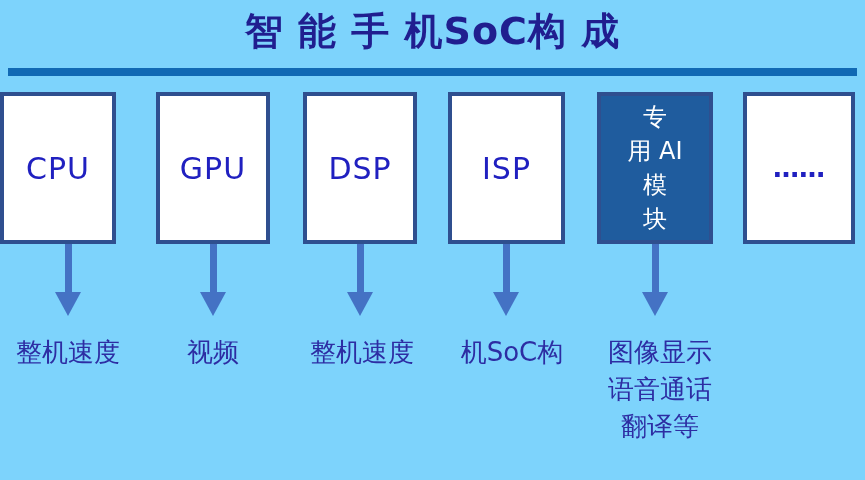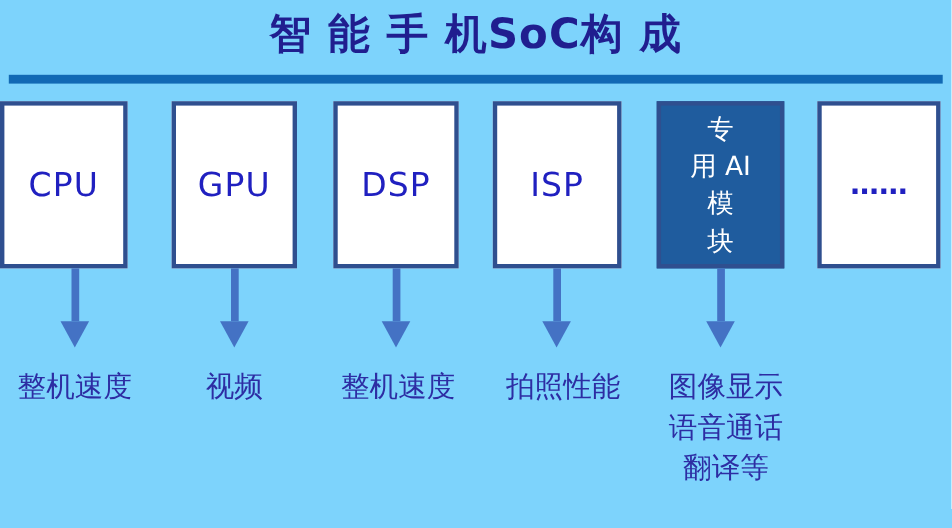--- a/index.html
+++ b/index.html
@@ -156,21 +156,21 @@
 
   <div class="label-block" style="left:113px">
     <div>视频</div>
   </div>
 
   <div class="label-block" style="left:262px">
     <div>整机速度</div>
   </div>
 
   <div class="label-block" style="left:412px">
-    <div>拍照性能</div>
+    <div>机SoC构</div>
   </div>
 
   <div class="label-block" style="left:560px">
     <div>图像显示</div>
     <div>语音通话</div>
     <div>翻译等</div>
   </div>
 
 </div>
 

